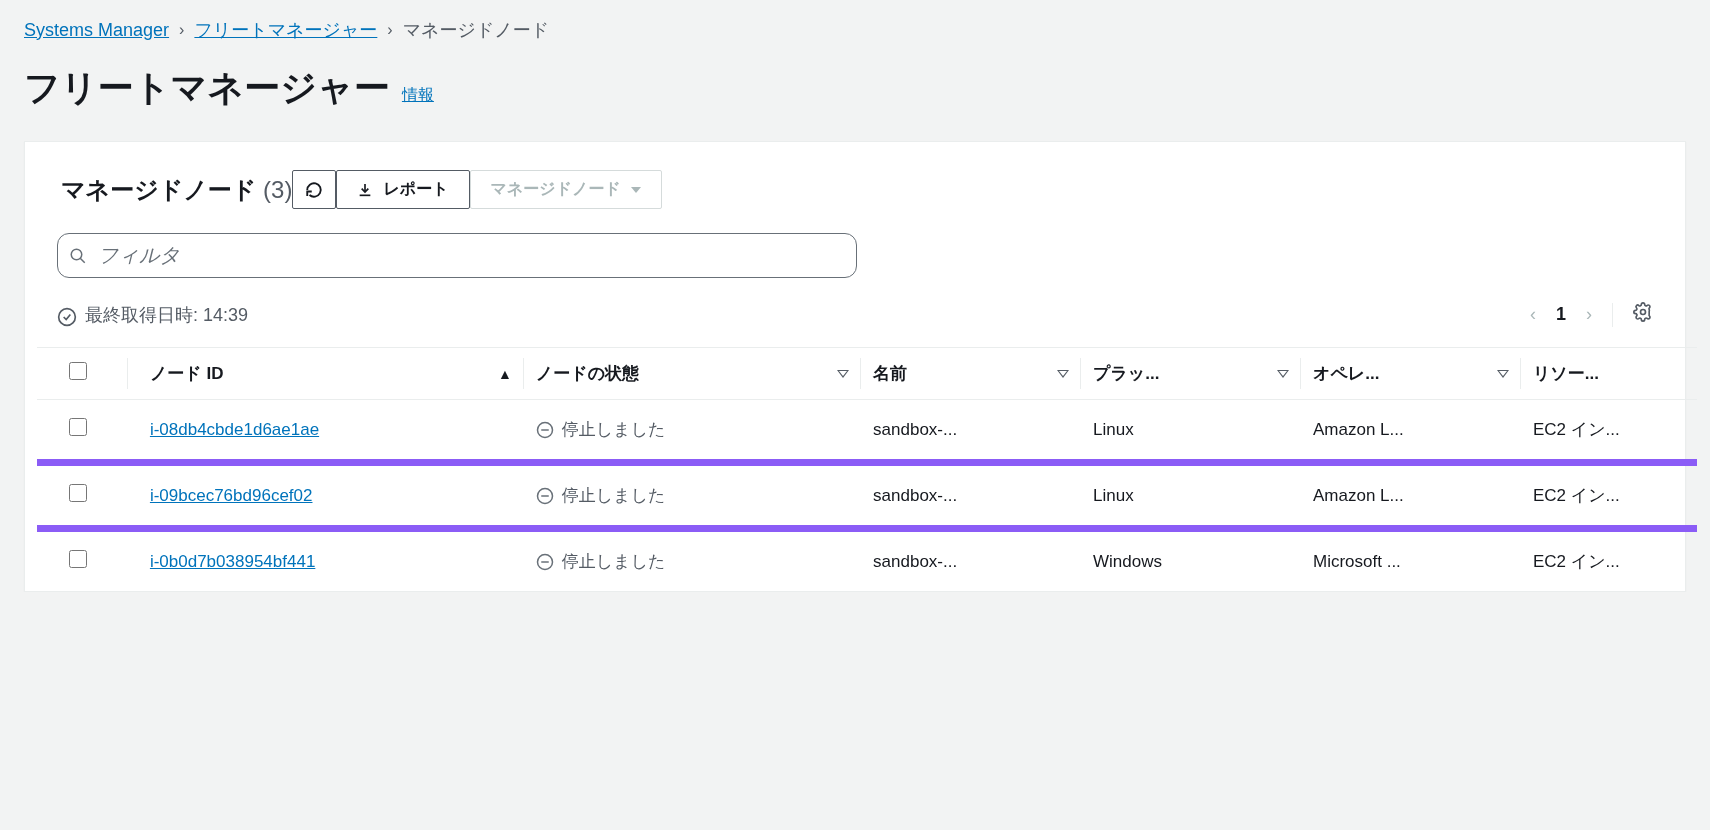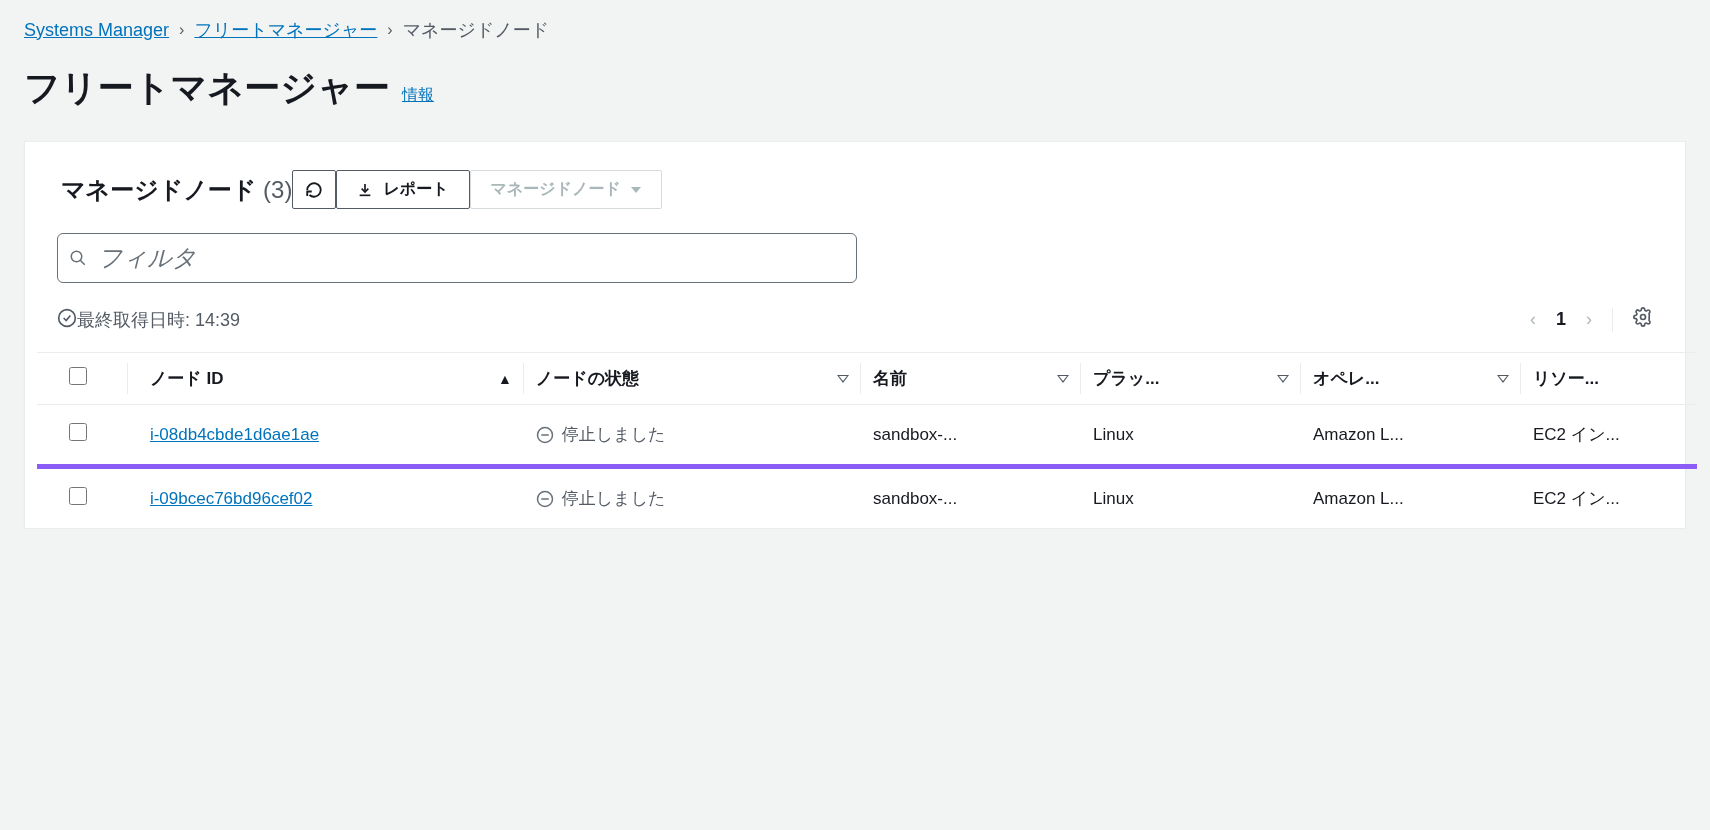--- a/index.html
+++ b/index.html
@@ -96,34 +96,34 @@
     }
     .filter-input-wrap svg {
       position: absolute;
       left: 12px;
       top: 50%;
       transform: translateY(-50%);
     }
     .filter-input {
       width: 100%;
       padding: 10px 12px 10px 40px;
-      font-size: 24px;
+      font-size: 20px;
       border: 1px solid #687078;
-      border-radius: 6px;
+      border-radius: 12px;
     }
     .filter-input::placeholder { color: #687078; font-style: italic; }
     .meta-row {
       padding: 8px 32px 20px 32px;
       display: flex;
       justify-content: space-between;
       align-items: center;
       color: #545b64;
       font-size: 18px;
     }
-    .meta-left { display: flex; align-items: flex-start; gap: 0; }
+    .meta-left { display: flex; align-items: flex-end; gap: 8px; }
     .pagination {
       display: flex;
       align-items: center;
       gap: 20px;
     }
     .page-arrow {
       color: #aab7b8;
       cursor: pointer;
       font-size: 18px;
     }
@@ -163,21 +163,21 @@
       content: "";
       position: absolute;
       right: 0;
       top: 20%;
       height: 60%;
       width: 1px;
       background: #eaeded;
     }
     tbody td {
       padding: 18px 12px;
-      border-bottom: 5px solid #8b5cf6;
+      border-bottom: 7px solid #8b5cf6;
       font-size: 17px;
       white-space: nowrap;
       overflow: hidden;
       text-overflow: ellipsis;
     }
     tbody tr:last-child td { border-bottom: none; }
     .checkbox-cell { width: 56px; padding-left: 32px; }
     input[type="checkbox"] {
       width: 18px;
       height: 18px;
@@ -364,15 +364,32 @@
                 <line x1="7" y1="12" x2="17" y2="12"></line>
               </svg>
         <span>停止しました</span>
       </div>
     </td>
     <td class="col-name">sandbox-...</td>
     <td class="col-platform">Linux</td>
     <td class="col-os">Amazon L...</td>
     <td class="col-resource">EC2 イン...</td>
   </tr>
+        <tr>
+    <td class="checkbox-cell"><input type="checkbox" style=""></td>
+    <td class="col-id" style="padding-left:22px"><a href="#" class="node-link">i-0b0d7b038954bf441</a></td>
+    <td class="col-state">
+      <div class="status-cell">
+        <svg width="18" height="18" viewBox="0 0 24 24" fill="none" stroke="#687078" stroke-width="2">
+                <circle cx="12" cy="12" r="10"></circle>
+                <line x1="7" y1="12" x2="17" y2="12"></line>
+              </svg>
+        <span>停止しました</span>
+      </div>
+    </td>
+    <td class="col-name">sandbox-...</td>
+    <td class="col-platform">Windows</td>
+    <td class="col-os">Microsoft ...</td>
+    <td class="col-resource">EC2 イン...</td>
+  </tr>
       </tbody>
   </table>
 </div>
 
 </body></html>

